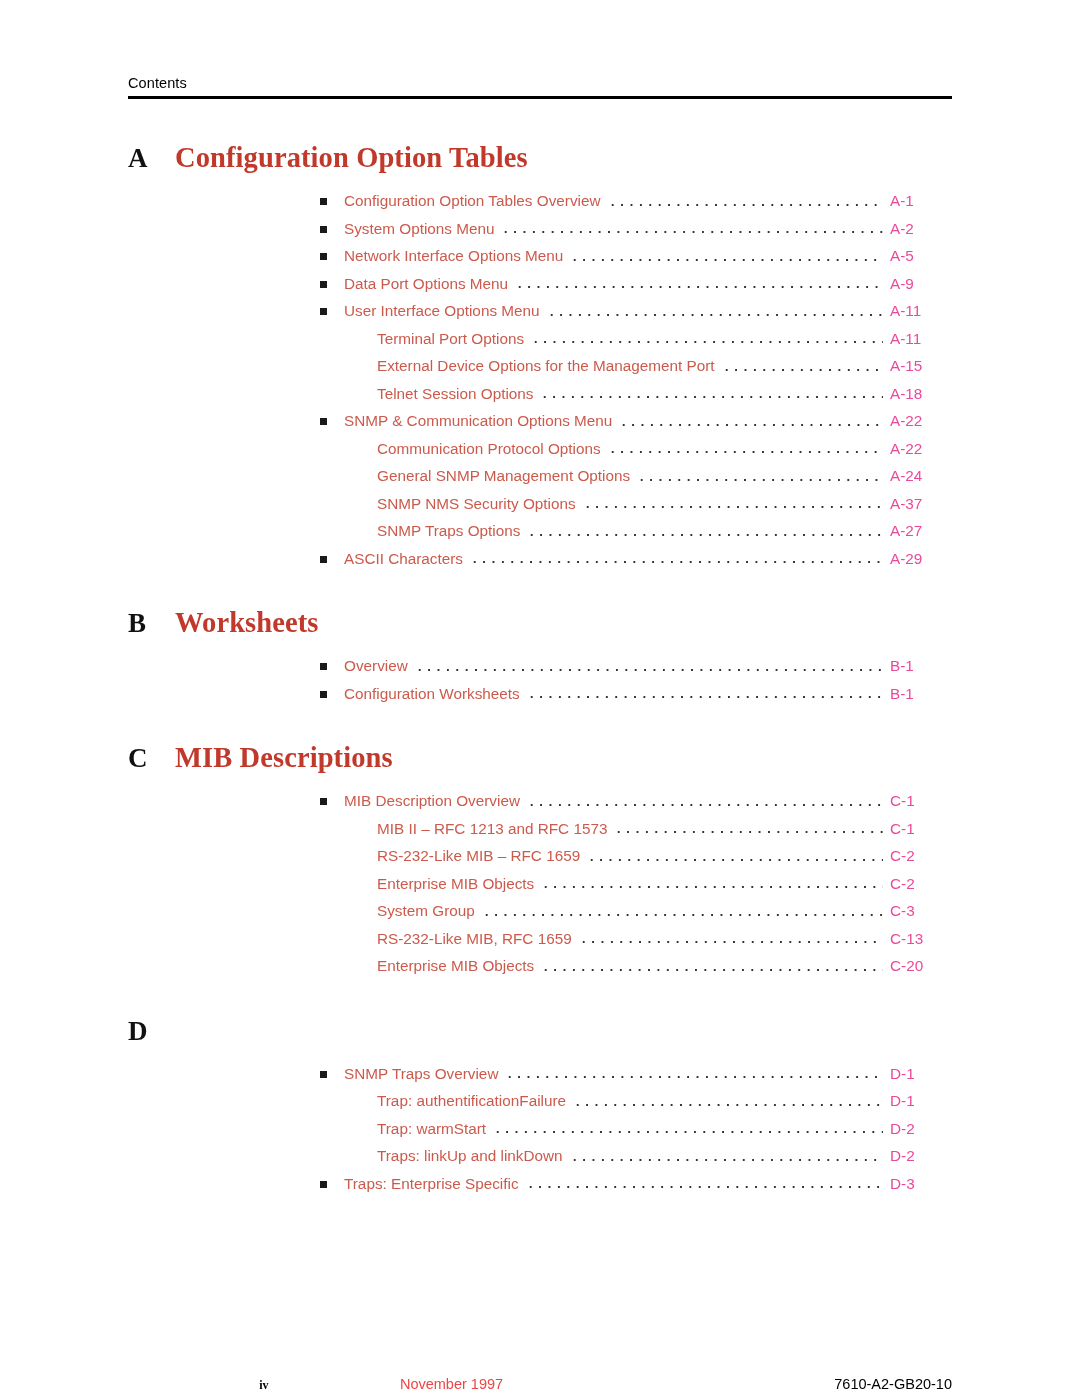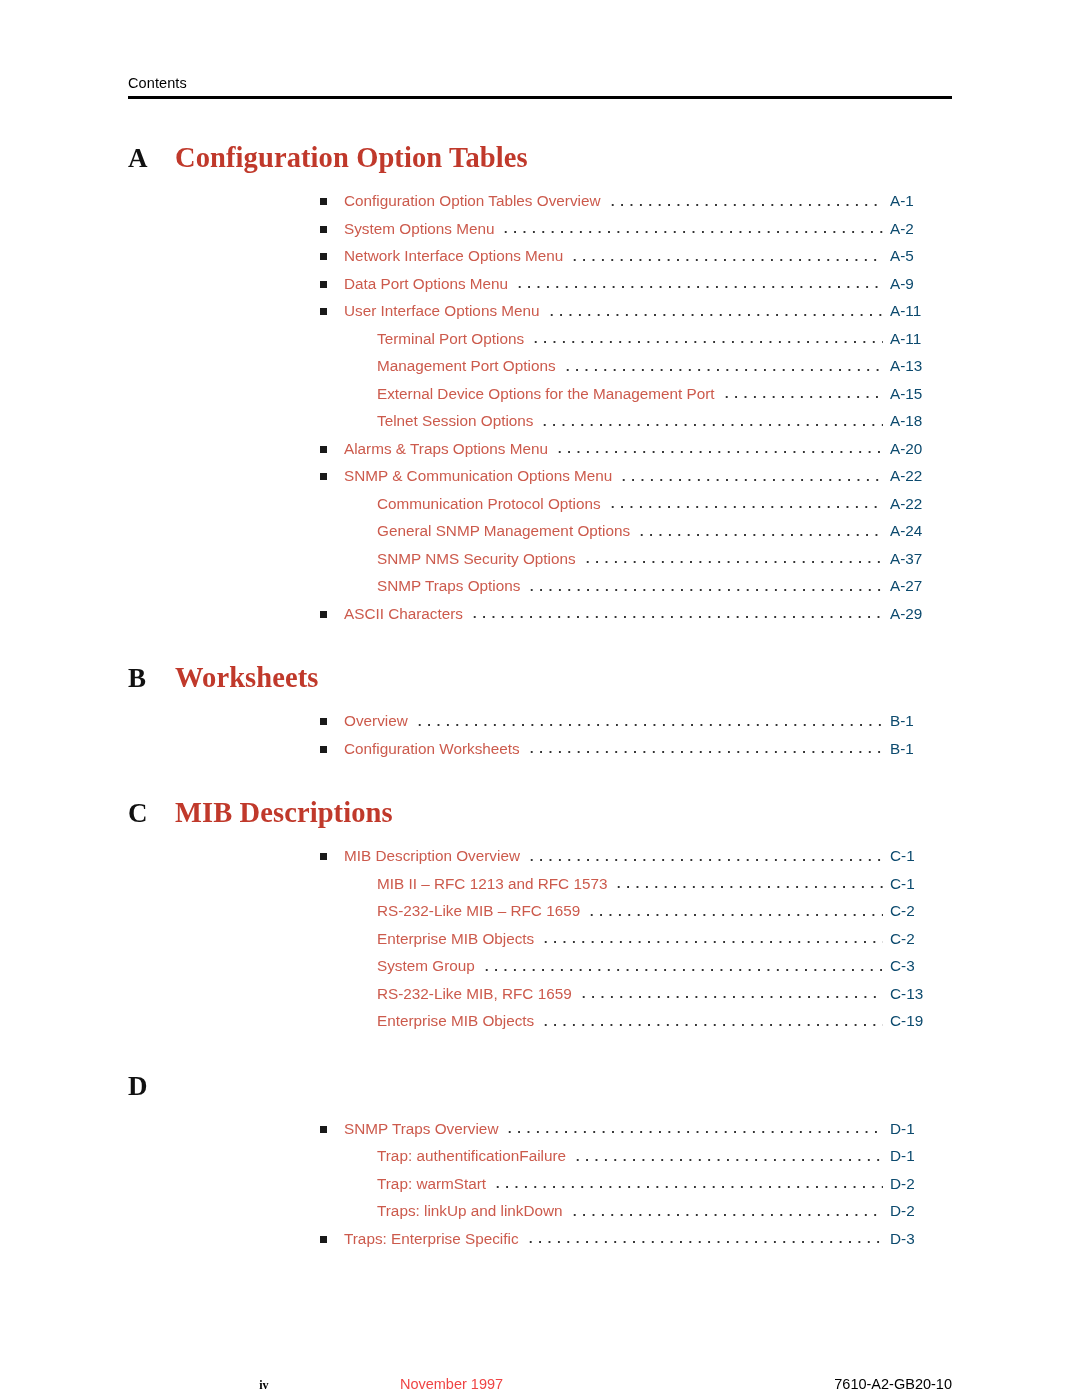--- a/index.html
+++ b/index.html
@@ -140,21 +140,21 @@
     background-image: radial-gradient(circle, #333333 0.9px, rgba(0,0,0,0) 1.1px);
     background-size: 9.4px 2px;
     background-repeat: repeat-x;
     background-position: left bottom;
   }
 
   .pagenum {
     flex: 0 0 62px;
     width: 62px;
     text-align: left;
-    color: #0c4a6e;
+    color: #ec4899;
     font-family: "Liberation Sans", sans-serif;
     font-size: 15.3px;
     white-space: nowrap;
   }
 
   
   .lvl1 { padding-left: 192px; align-items: flex-end; }
   
   .lvl2 { padding-left: 225px; align-items: flex-end; }
   .lvl2 .bullet-cell { flex: 0 0 24px; width: 24px; }
@@ -254,43 +254,29 @@
               <span class="pagenum">A-11</span>
             </li>
             <li class="toc-row lvl2">
               <span class="bullet-cell"></span>
               <span class="toc-label">Terminal Port Options</span>
               <span class="leader"></span>
               <span class="pagenum">A-11</span>
             </li>
             <li class="toc-row lvl2">
               <span class="bullet-cell"></span>
-              <span class="toc-label">Management Port Options</span>
-              <span class="leader"></span>
-              <span class="pagenum">A-13</span>
-            </li>
-            <li class="toc-row lvl2">
-              <span class="bullet-cell"></span>
               <span class="toc-label">External Device Options for the Management Port</span>
               <span class="leader"></span>
               <span class="pagenum">A-15</span>
             </li>
             <li class="toc-row lvl2">
               <span class="bullet-cell"></span>
               <span class="toc-label">Telnet Session Options</span>
               <span class="leader"></span>
               <span class="pagenum">A-18</span>
-            </li>
-            <li class="toc-row lvl1">
-              <span class="bullet-cell">
-                <span class="sq"></span>
-              </span>
-              <span class="toc-label">Alarms &amp; Traps Options Menu</span>
-              <span class="leader"></span>
-              <span class="pagenum">A-20</span>
             </li>
             <li class="toc-row lvl1">
               <span class="bullet-cell">
                 <span class="sq"></span>
               </span>
               <span class="toc-label">SNMP &amp; Communication Options Menu</span>
               <span class="leader"></span>
               <span class="pagenum">A-22</span>
             </li>
             <li class="toc-row lvl2">
@@ -396,21 +382,21 @@
             <li class="toc-row lvl2">
               <span class="bullet-cell"></span>
               <span class="toc-label">RS-232-Like MIB, RFC 1659</span>
               <span class="leader"></span>
               <span class="pagenum">C-13</span>
             </li>
             <li class="toc-row lvl2">
               <span class="bullet-cell"></span>
               <span class="toc-label">Enterprise MIB Objects</span>
               <span class="leader"></span>
-              <span class="pagenum">C-19</span>
+              <span class="pagenum">C-20</span>
             </li>
           </ul>
         </div>
       </div>
       <div class="appendix">
         <div class="app-heading">
           <div class="app-letter">D</div>
         </div>
         <div class="app-list-wrap">
           <ul class="toc-list">

